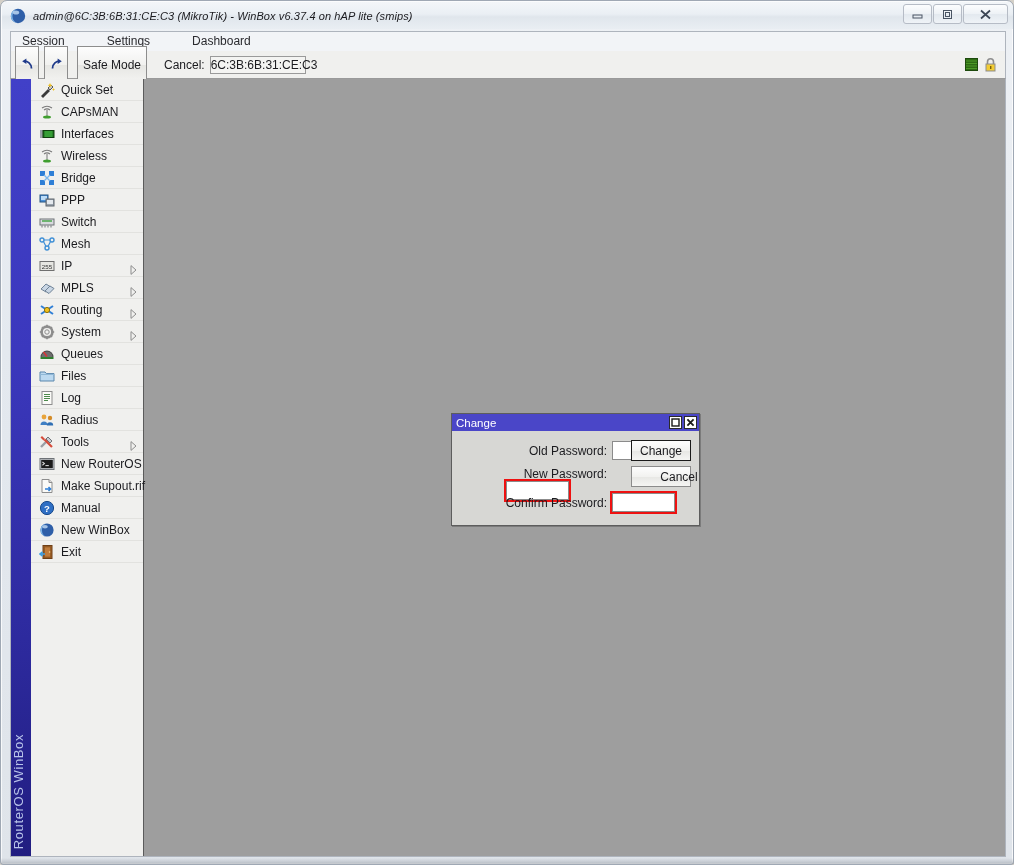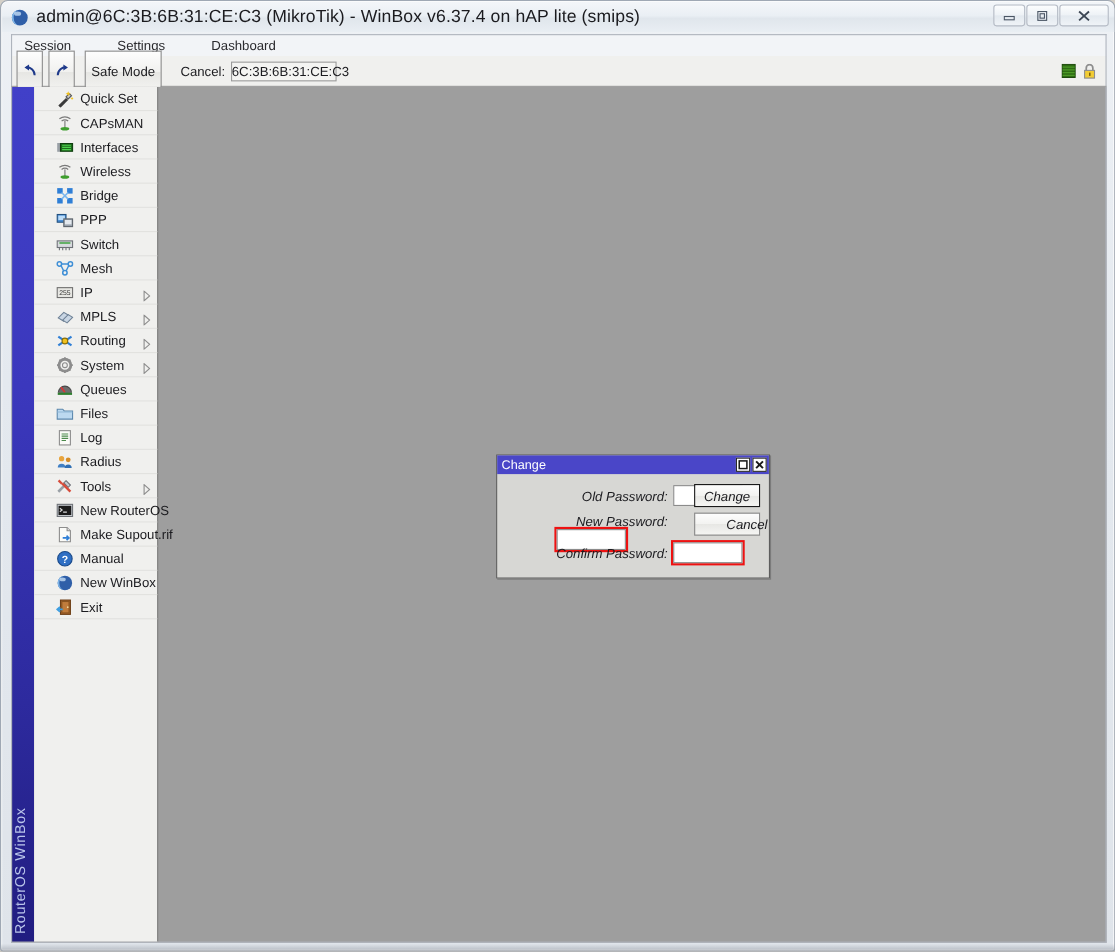--- a/index.html
+++ b/index.html
@@ -31,24 +31,25 @@
     display: flex; align-items: center;
     border-radius: 6px 6px 0 0;
     background: linear-gradient(to bottom, #f3f6f9 0%, #eaeff4 45%, #e0e6ec 55%, #e9eef3 100%);
   }
   #app-icon {
     width: 16px; height: 16px;
     margin-left: 8px; margin-right: 7px;
     flex: none;
   }
   #title-text {
-    font-size: 16px;
+    font-size: 11px;
     color: #1b1b1f;
     white-space: nowrap;
     letter-spacing: 0.1px;
+    font-style: italic;
   }
   .win-btns { position: absolute; right: 5px; top: 2px; display: flex; gap: 1px; }
   .win-btn {
     width: 29px; height: 20px;
     border: 1px solid #b6bcc6;
     border-radius: 3px;
     background: linear-gradient(to bottom, #fcfdfe 0%, #eef2f6 48%, #e3e9ef 52%, #eff3f7 100%);
     display: flex; align-items: center; justify-content: center;
   }
   .win-btn.close { width: 45px; }
@@ -145,21 +146,21 @@
     left: 20px; top: 0;
     width: 113px; height: 778px;
     background: #f0f0ee;
     border-right: 1px solid #5b5b5b;
   }
   .mrow {
     position: relative;
     height: 22px;
     display: flex; align-items: center;
     border-bottom: 1px solid #e2e2df;
-    padding-left: 20px;
+    padding-left: 8px;
   }
   .mrow .micon {
     width: 16px; height: 16px;
     flex: none; margin-right: 6px;
     display: flex; align-items: center; justify-content: center;
   }
   .mrow .mlabel {
     font-size: 12px;
     color: #1b1b1f;
     white-space: nowrap;
@@ -186,21 +187,21 @@
     position: relative;
   }
   #dlg-title-text { font-size: 11.5px; color: #ffffff; }
   #dlg-btns { position: absolute; right: 2px; top: 2px; display: flex; gap: 2px; }
   .dlg-btn {
     width: 13px; height: 13px;
     background: #ffffff;
     border: 1px solid #2a2a2a;
     display: flex; align-items: center; justify-content: center;
   }
-  #dlg-body { position: relative; height: 113px; font-style: italic; }
+  #dlg-body { position: relative; height: 113px; }
 
   .frow {
     position: absolute;
     left: 10px;
     display: flex; align-items: center;
   }
   .flabel {
     font-size: 12px; color: #1b1b1f;
     width: 150px; text-align: right;
     padding-right: 5px;

